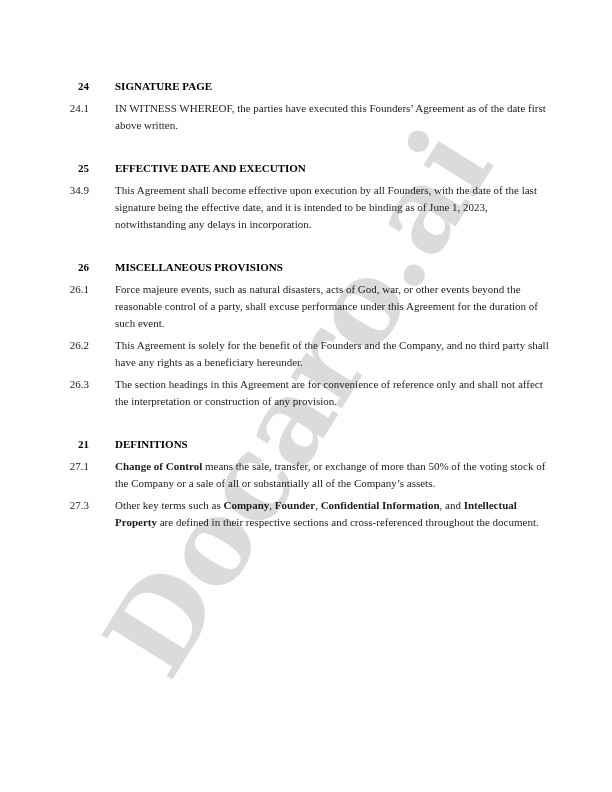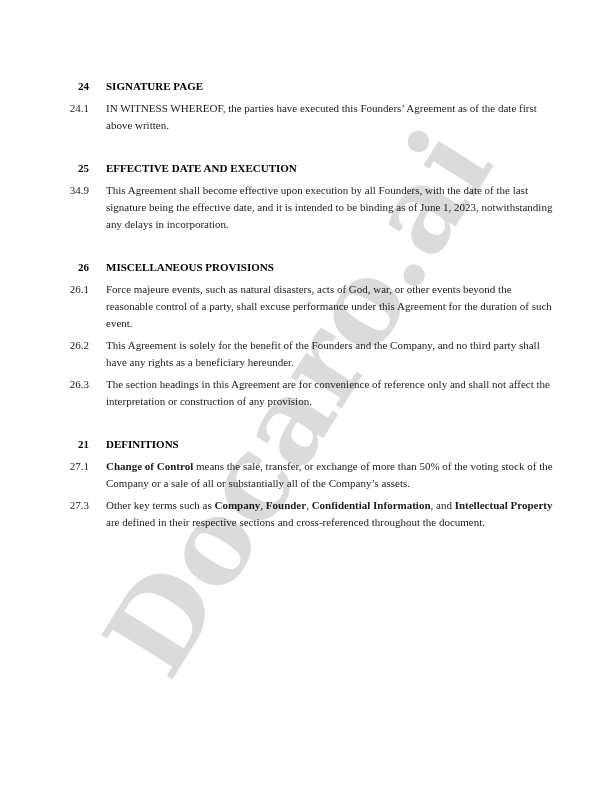--- a/index.html
+++ b/index.html
@@ -35,21 +35,21 @@
     line-height: 17px;
     color: #1c1c1c;
   }
   .row { display: flex; align-items: flex-start; }
   .num {
     flex: 0 0 21px;
     text-align: right;
     white-space: nowrap;
   }
   .txt {
-    margin-left: 17px;
+    margin-left: 26px;
     width: 460px;
   }
   .heading { font-weight: bold; color: #000000; margin: 26px 0 5px 0; }
   .section:first-child .heading { margin-top: 0; }
   .clause { margin: 0 0 5px 0; }
   .seg-b { font-weight: bold; text-align: center; }
 </style>
 </head>
 <body>
 

